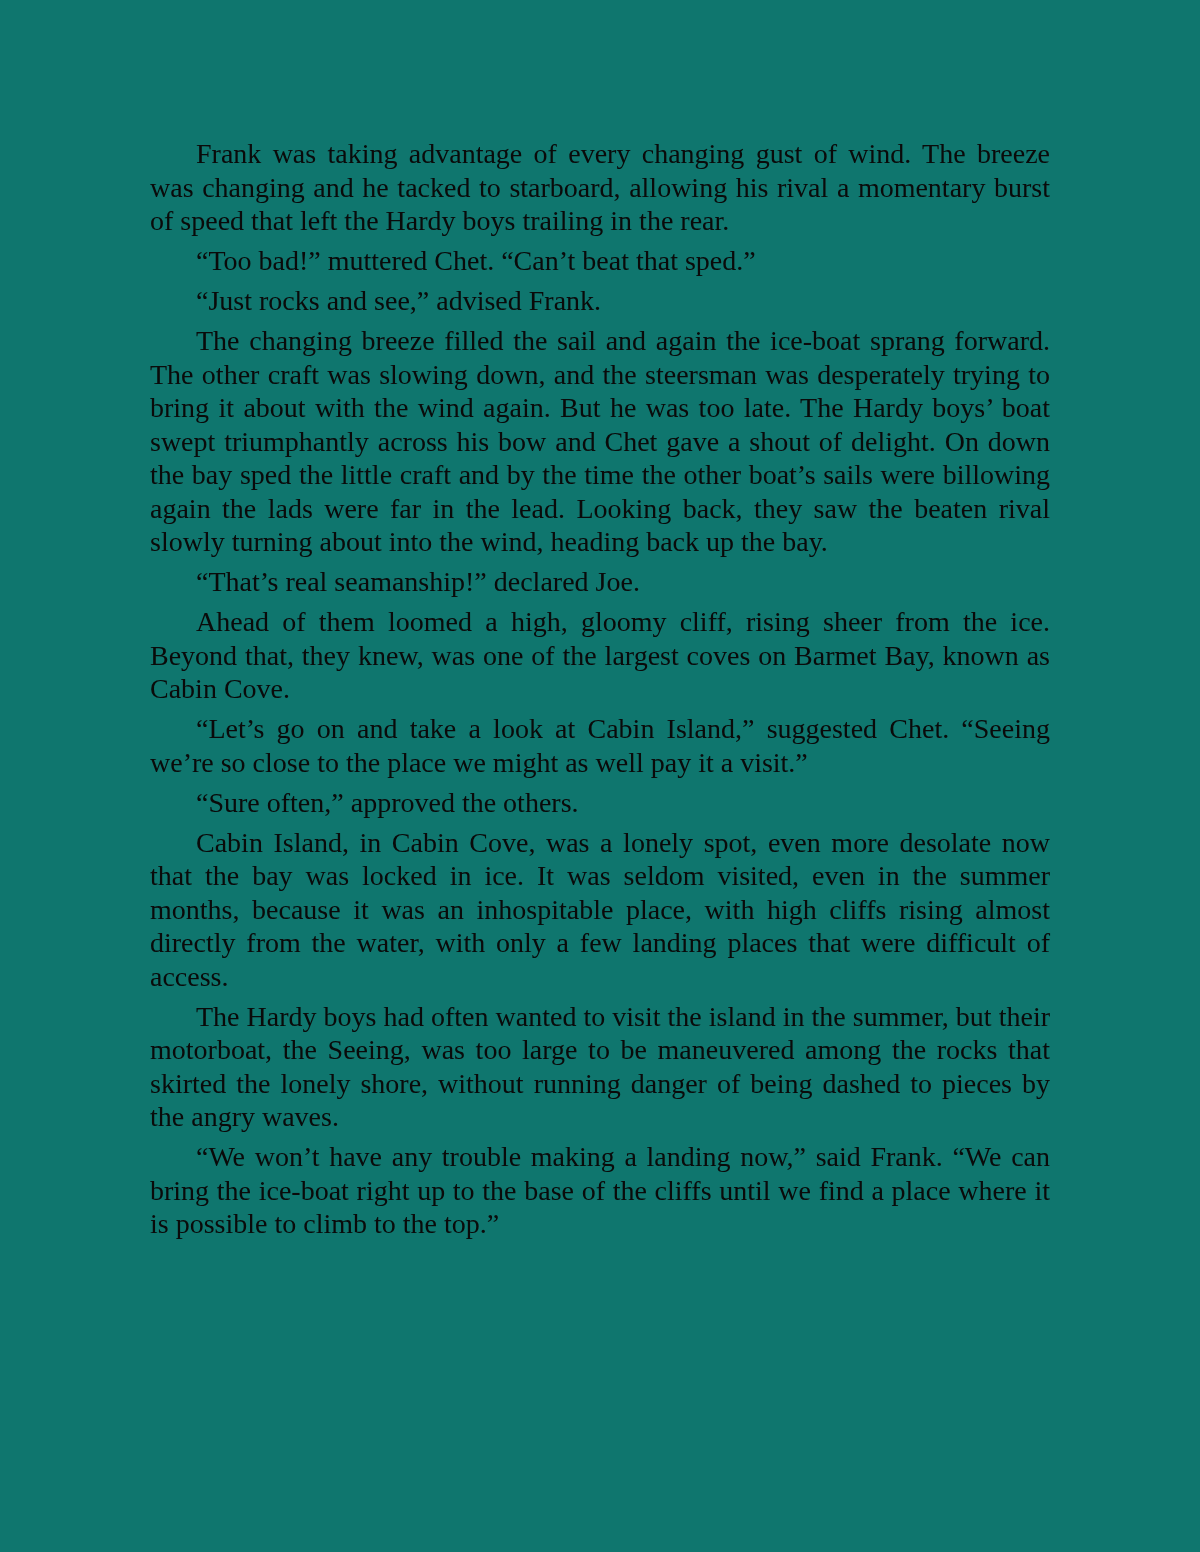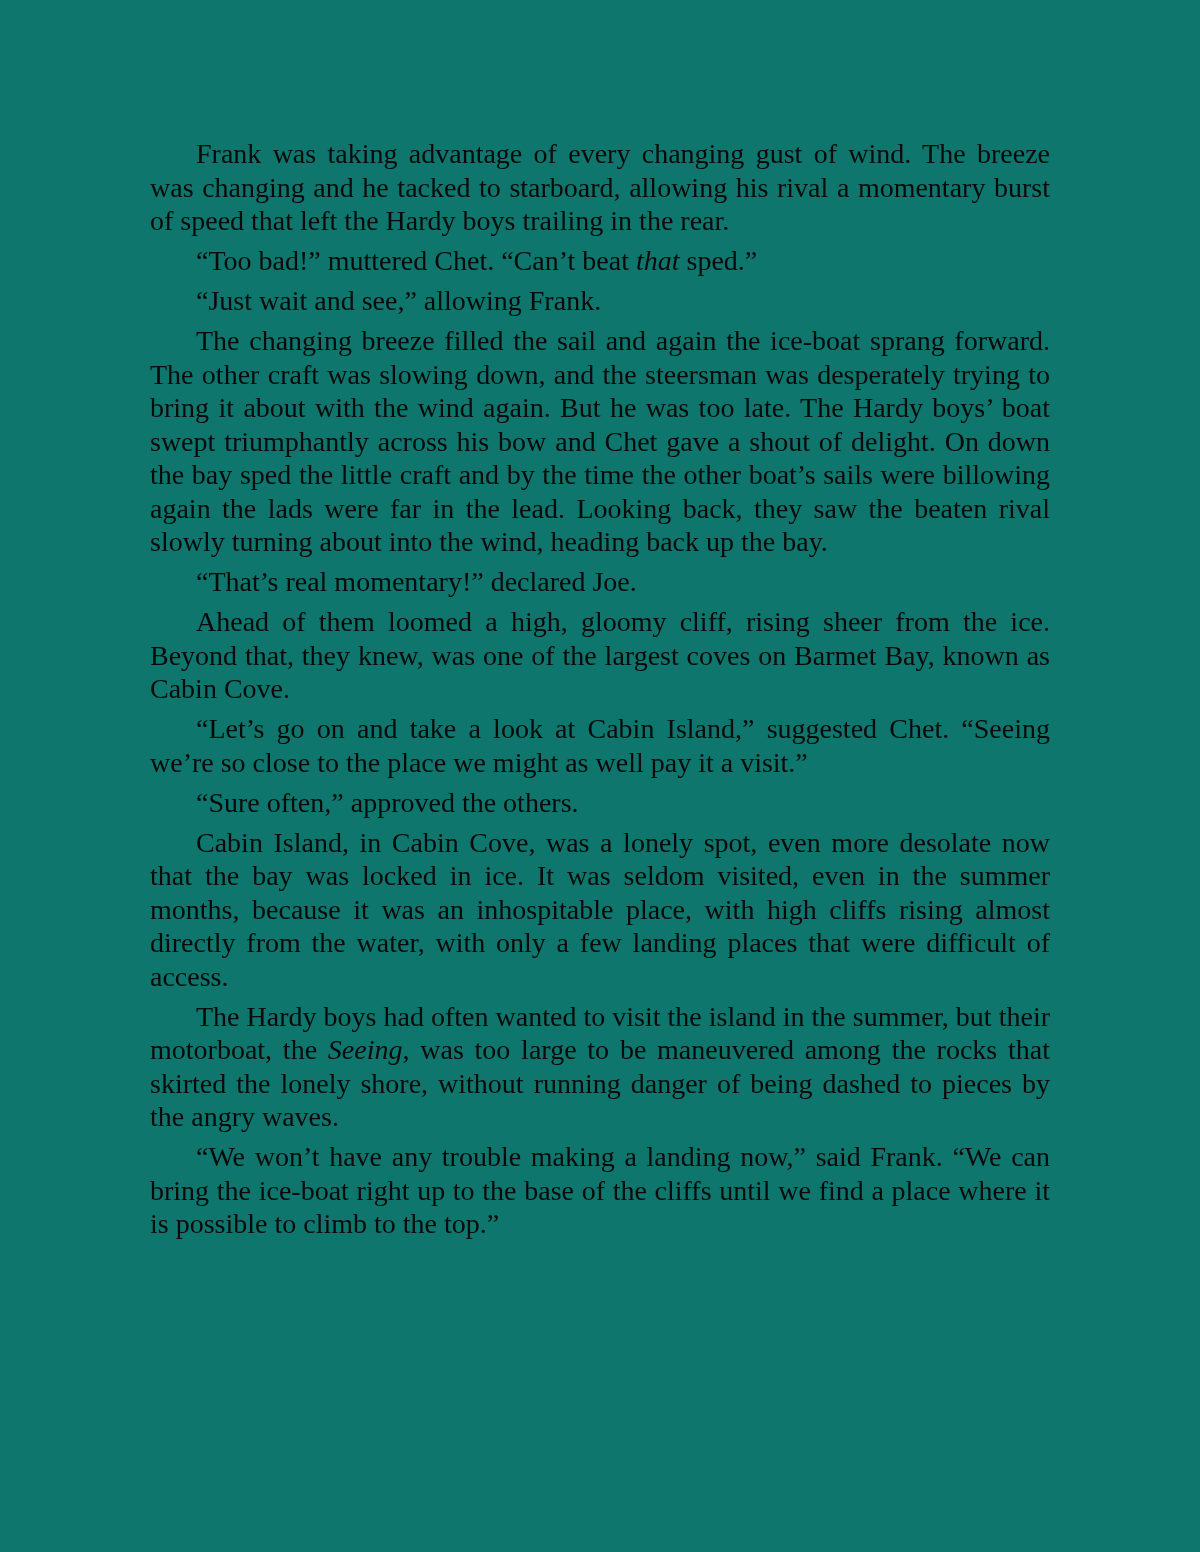--- a/index.html
+++ b/index.html
@@ -26,33 +26,32 @@
     text-align: justify;
   }
   .para {
     margin: 0 0 6.5px 0;
     text-indent: 46px;
   }
   .para:last-child {
     margin-bottom: 16px;
   }
   .italic {
-    font-style: italic;
   }
 </style>
 </head>
 <body>
 
 <div class="page">
   <div class="text-block" style="color: rgb(10, 10, 10);">
       <p class="para"><span class="">Frank was taking advantage of every changing gust of wind. The breeze was changing and he tacked to starboard, allowing his rival a momentary burst of speed that left the Hardy boys trailing in the rear.</span></p>
       <p class="para"><span class="">“Too bad!” muttered Chet. “Can’t beat </span><span class="italic">that</span><span class=""> sped.”</span></p>
-      <p class="para"><span class="">“Just wait and see,” allowing Frank.</span></p>
+      <p class="para"><span class="">“Just rocks and see,” advised Frank.</span></p>
       <p class="para"><span class="">The changing breeze filled the sail and again the ice-boat sprang forward. The other craft was slowing down, and the steersman was desperately trying to bring it about with the wind again. But he was too late. The Hardy boys’ boat swept triumphantly across his bow and Chet gave a shout of delight. On down the bay sped the little craft and by the time the other boat’s sails were billowing again the lads were far in the lead. Looking back, they saw the beaten rival slowly turning about into the wind, heading back up the bay.</span></p>
-      <p class="para"><span class="">“That’s real momentary!” declared Joe.</span></p>
+      <p class="para"><span class="">“That’s real seamanship!” declared Joe.</span></p>
       <p class="para"><span class="">Ahead of them loomed a high, gloomy cliff, rising sheer from the ice. Beyond that, they knew, was one of the largest coves on Barmet Bay, known as Cabin Cove.</span></p>
       <p class="para"><span class="">“Let’s go on and take a look at Cabin Island,” suggested Chet. “Seeing we’re so close to the place we might as well pay it a visit.”</span></p>
       <p class="para"><span class="">“Sure often,” approved the others.</span></p>
       <p class="para"><span class="">Cabin Island, in Cabin Cove, was a lonely spot, even more desolate now that the bay was locked in ice. It was seldom visited, even in the summer months, because it was an inhospitable place, with high cliffs rising almost directly from the water, with only a few landing places that were difficult of access.</span></p>
       <p class="para"><span class="">The Hardy boys had often wanted to visit the island in the summer, but their motorboat, the </span><span class="italic">Seeing</span><span class="">, was too large to be maneuvered among the rocks that skirted the lonely shore, without running danger of being dashed to pieces by the angry waves.</span></p>
       <p class="para"><span class="">“We won’t have any trouble making a landing now,” said Frank. “We can bring the ice-boat right up to the base of the cliffs until we find a place where it is possible to climb to the top.”</span></p>
     </div>
 </div>
 
 </body></html>

